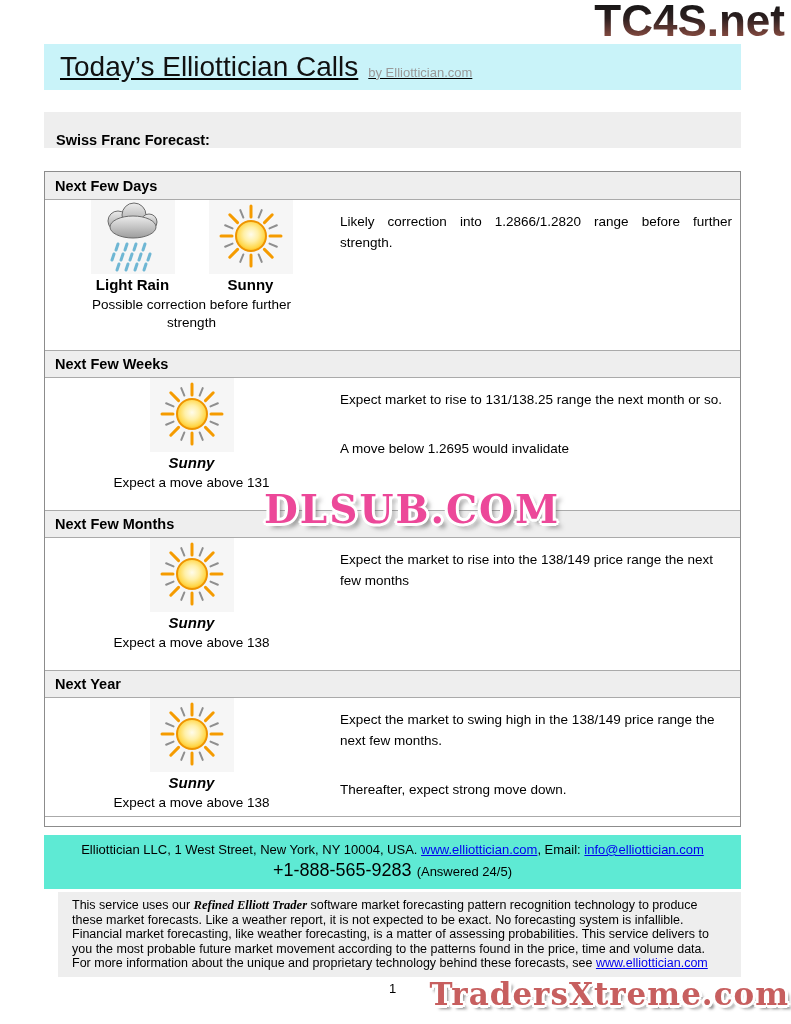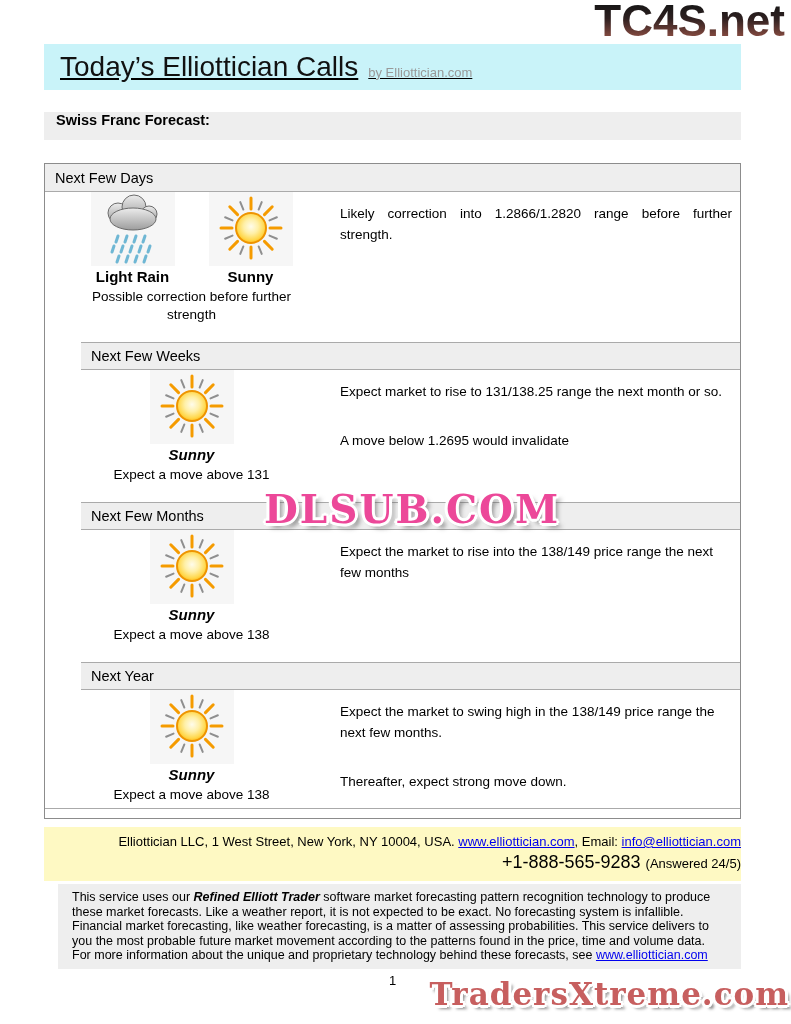--- a/index.html
+++ b/index.html
@@ -28,61 +28,61 @@
   }
   
   .wrap{margin-left:44px;width:697px;}
   .title-bar{
     margin-top:44px;height:46px;background:#c9f3f9;display:flex;align-items:center;
     padding-left:16px;box-sizing:border-box;text-decoration:underline;
   }
   .title-bar .title{font-size:28px;color:#111;}
   .title-bar .byline{font-size:13px;color:#999;margin-left:10px;position:relative;top:5px;}
   .swiss-bar{
-    margin-top:22px;height:28px;background:#eeeeee;display:flex;align-items:flex-start;
+    margin-top:22px;height:36px;background:#eeeeee;display:flex;align-items:flex-end;
     padding-left:12px;box-sizing:border-box;font-size:14.5px;
   }
   .swiss-bar .lbl{font-weight:bold;}
   .swiss-bar .date{font-style:italic;margin-left:8px;}
   
   .main-table{margin-top:23px;border:1px solid #8c8c8c;background:#fff;}
   .section-header{
-    height:28px;background:#eeeeee;font-weight:normal;font-size:14.5px;
+    height:28px;background:#eeeeee;font-weight:bold;font-size:14.5px;
     display:flex;align-items:center;padding-left:10px;box-sizing:border-box;
     border-bottom:1px solid #aaa;
   }
-  .section:not(:first-child) .section-header{border-top:1px solid #aaa;margin-left:36px;}
+  .section:not(:first-child) .section-header{border-top:1px solid #aaa;}
   .section-body{display:flex;}
   .sb-1{height:150px;} .sb-2{height:132px;} .sb-3{height:132px;} .sb-4{height:118px;}
   .left-col{width:293px;flex:0 0 293px;display:flex;flex-direction:column;align-items:center;padding-top:0;box-sizing:border-box;}
   .icons-row{display:flex;justify-content:center;}
   .icon-block{width:118px;display:flex;flex-direction:column;align-items:center;}
   .icon-img{width:84px;height:74px;background:#f6f6f6;display:block;}
   .icon-img svg{width:84px;height:74px;display:block;}
   .icon-label{font-weight:bold;font-style:italic;font-size:15px;margin-top:2px;}
   .icon-label.plain{font-style:normal;}
   .caption{font-size:13.5px;text-align:center;width:250px;margin-top:3px;line-height:1.3;}
   .right-col{flex:1;padding:12px 8px 0 2px;font-size:13.5px;line-height:1.55;}
   .right-col p{margin:0;}
   .right-col p + p{margin-top:28px;}
   .right-col.justify p{text-align:justify;}
   .table-footer-row{height:9px;border-top:1px solid #aaa;}
   
   .footer-cyan{
-    margin-top:8px;background:#fef9c3;text-align:right;padding:7px 0 8px 0;
+    margin-top:8px;background:#5eead4;text-align:center;padding:7px 0 8px 0;
   }
   .footer-cyan .line1{font-size:13px;}
   .footer-cyan .line2{font-size:18px;margin-top:3px;}
   .footer-cyan .answered{font-size:13px;}
   a.link{color:#0000ee;text-decoration:underline;cursor:pointer;}
   .disclaimer{
     margin-top:3px;margin-left:14px;width:683px;box-sizing:border-box;background:#eeeeee;
     padding:6px 14px;font-size:12.5px;line-height:14.5px;
   }
-  .disclaimer .product{font-weight:bold;font-style:italic;}
+  .disclaimer .product{font-weight:bold;font-style:italic;font-family:Liberation Serif, serif;}
   .page-number{text-align:center;font-size:13px;margin-top:4px;}
 </style>
 </head>
 <body>
 
 <svg width="0" height="0" style="position:absolute">
   <defs>
     <radialGradient id="sungrad" cx="50%" cy="45%" r="60%">
       <stop offset="0%" stop-color="#fffceb"></stop>
       <stop offset="40%" stop-color="#fff0a8"></stop>

